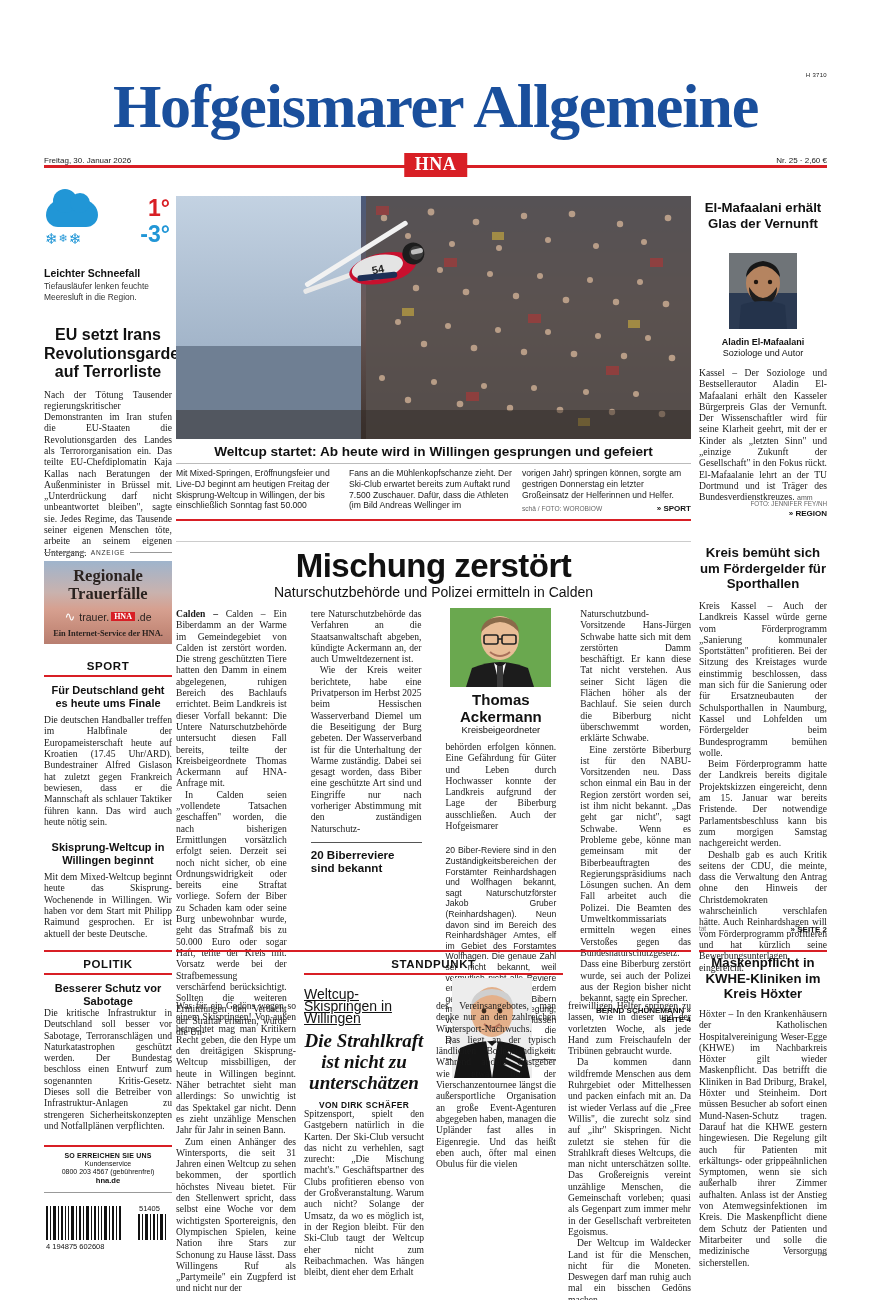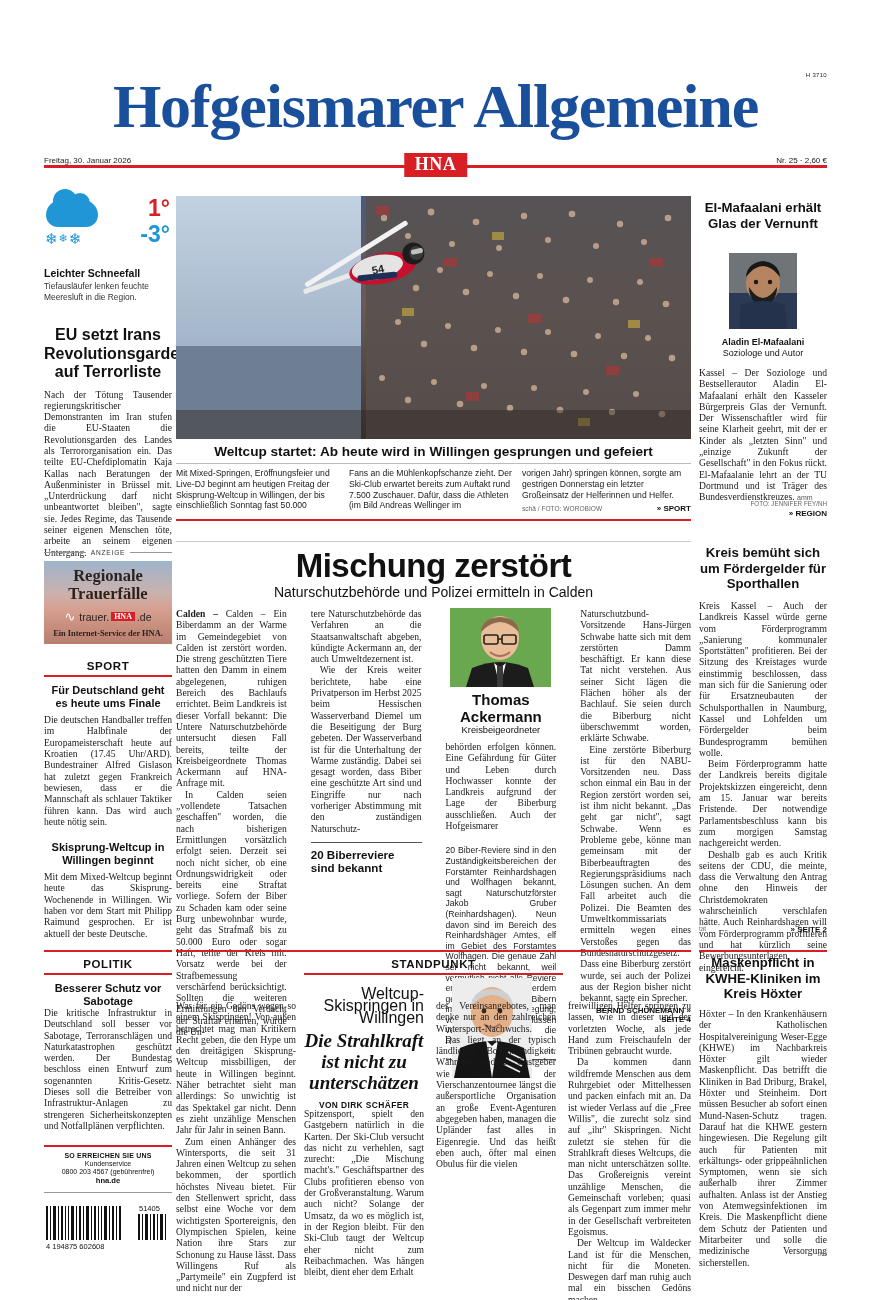--- a/index.html
+++ b/index.html
@@ -318,22 +318,22 @@
   .contact .c2 { font-size: 7px; margin-top: 1px; }
   .contact .c3 { font-size: 7px; margin-top: 1px; }
   .contact .c4 { font-weight: bold; font-size: 7.6px; margin-top: 1px; }
   .contact-rule2 { position: absolute; left: 44px; top: 1192px; width: 128px; border-top: 1px solid #999; }
 
   .barcodes { position: absolute; left: 44px; top: 1204px; width: 128px; height: 52px; }
 
   .stand-sec { position: absolute; left: 304px; top: 958px; width: 259px; }
   .stand-left { position: absolute; left: 304px; top: 988px; width: 120px; }
   .stand-kicker {
-    font-family: "Liberation Sans", sans-serif; font-size: 16px;
-    line-height: 12px; text-align: right; color: #111;
+    font-family: "Liberation Sans", sans-serif; font-size: 14px;
+    line-height: 12px; text-align: left; color: #111; text-decoration: underline;
   }
   .stand-title {
     font-family: "Liberation Serif", serif; font-style: italic; font-weight: bold;
     font-size: 19px; line-height: 21px; text-align: center; color: #111; margin-top: 6px;
   }
   .stand-author {
     font-family: "Liberation Sans", sans-serif; font-weight: bold;
     font-size: 8.4px; letter-spacing: .4px; text-align: center; color: #111; margin-top: 7px;
   }
   .stand-photo {

